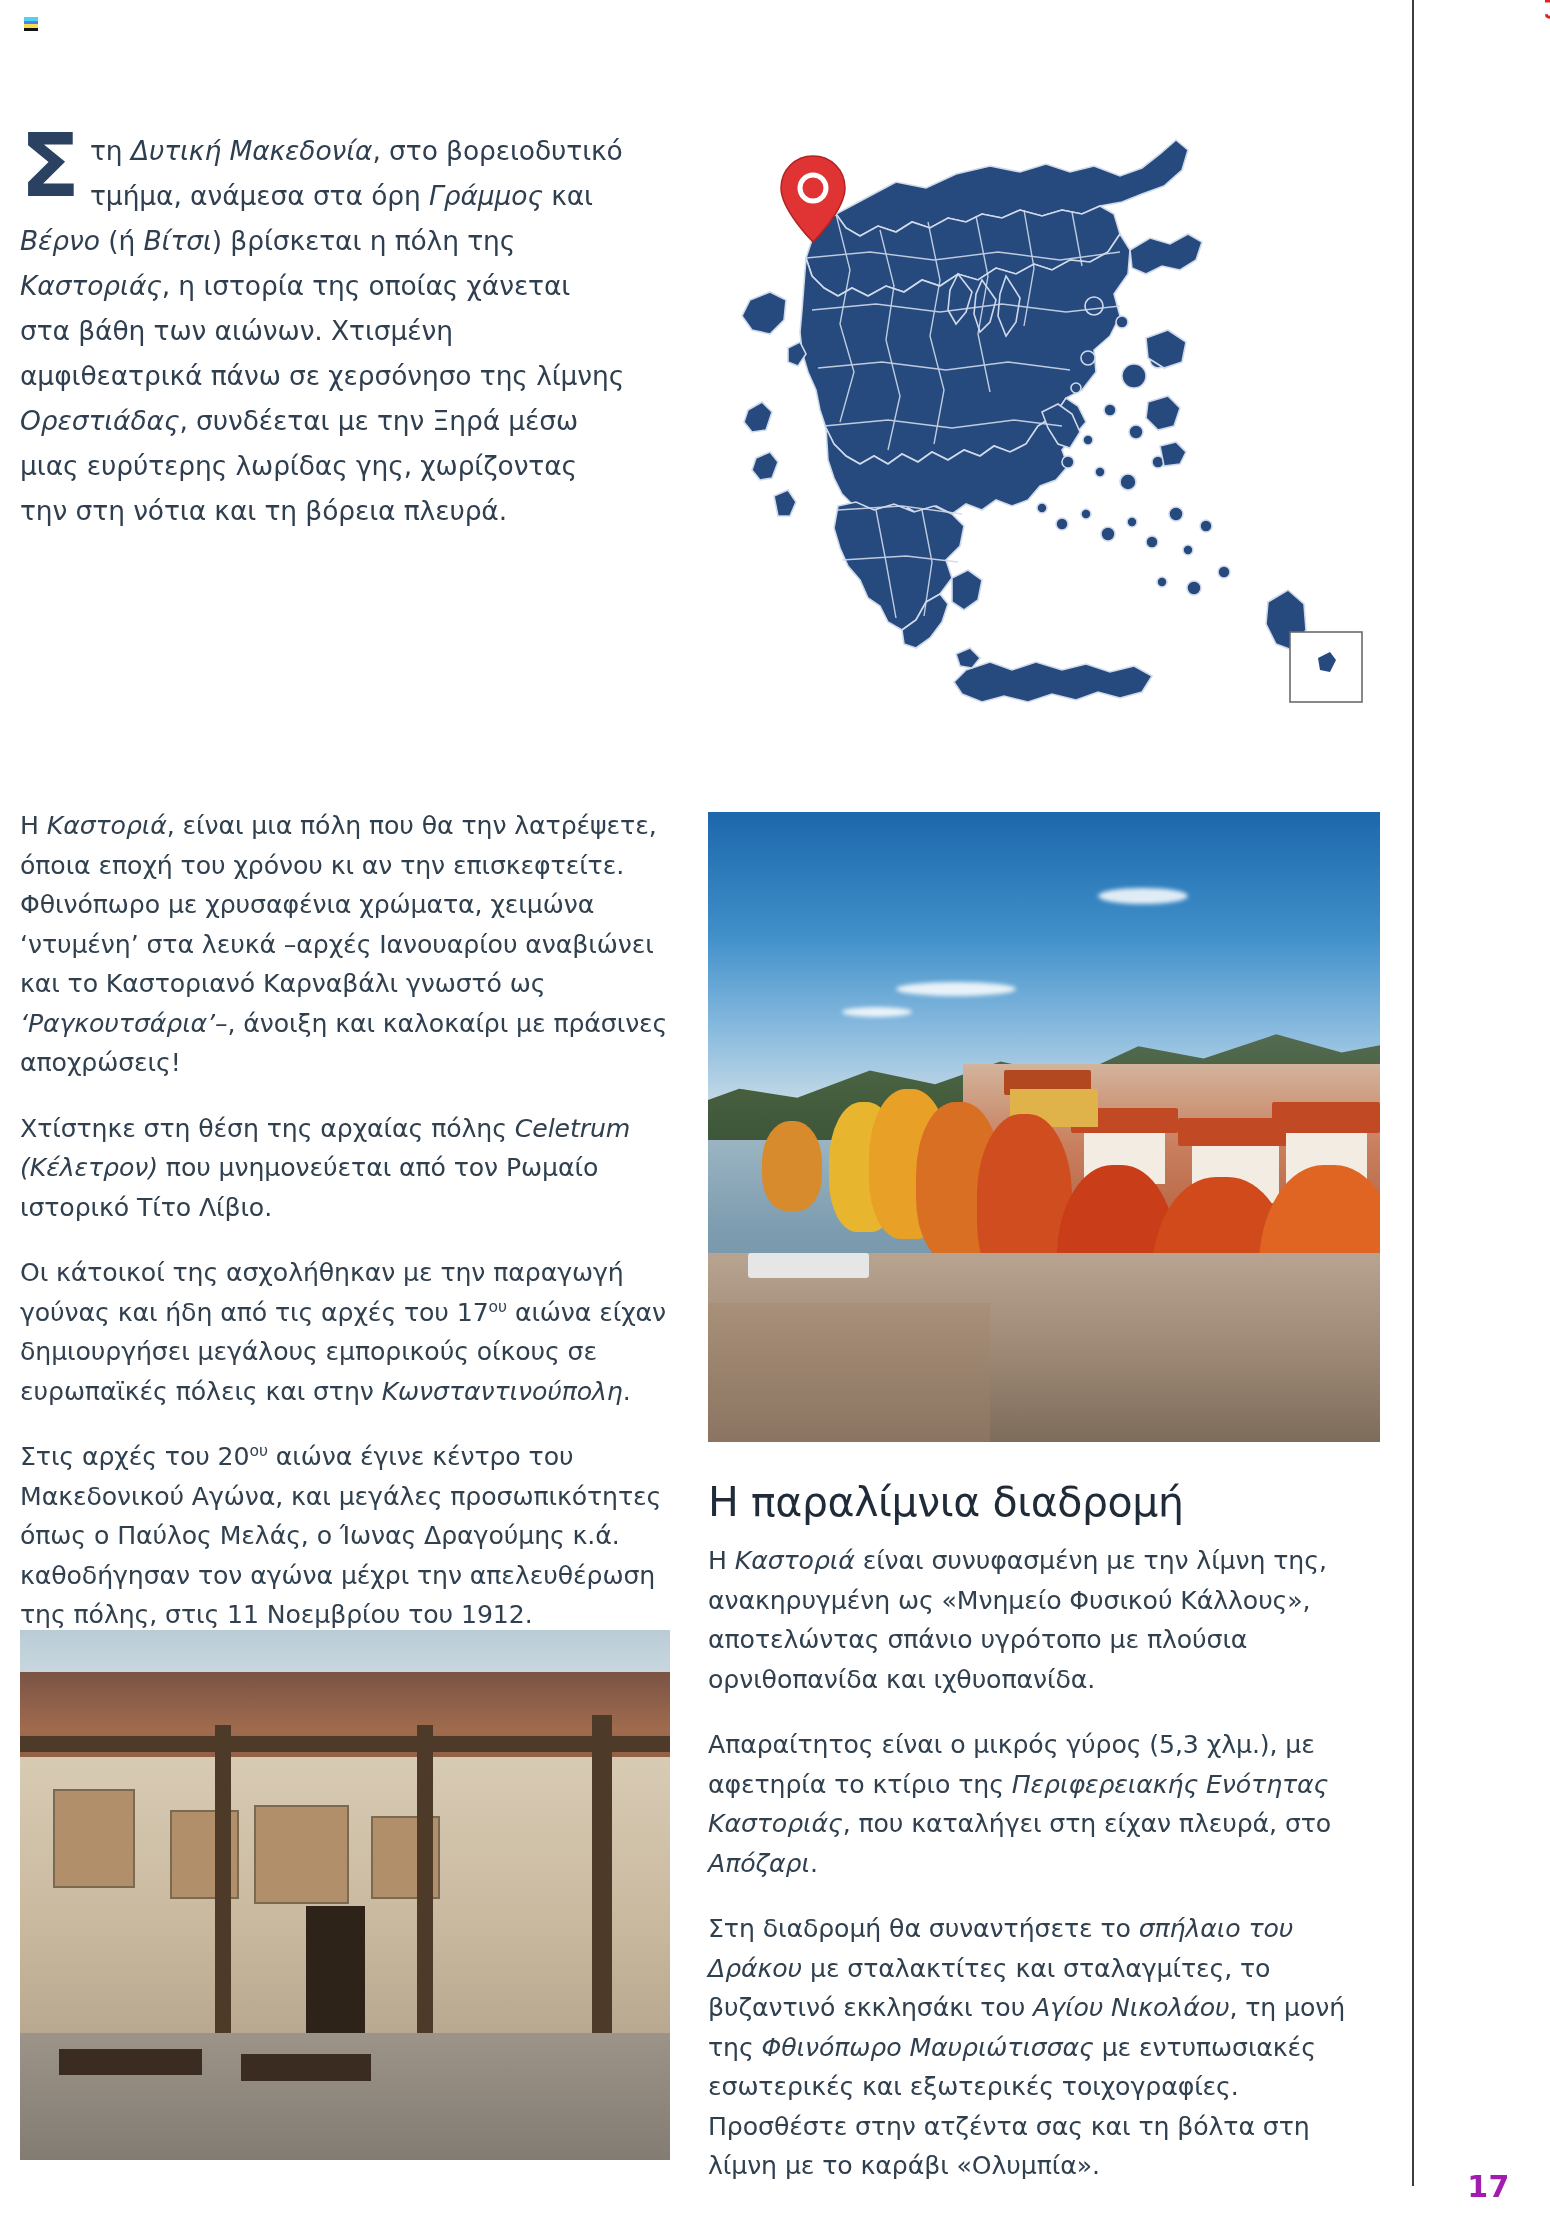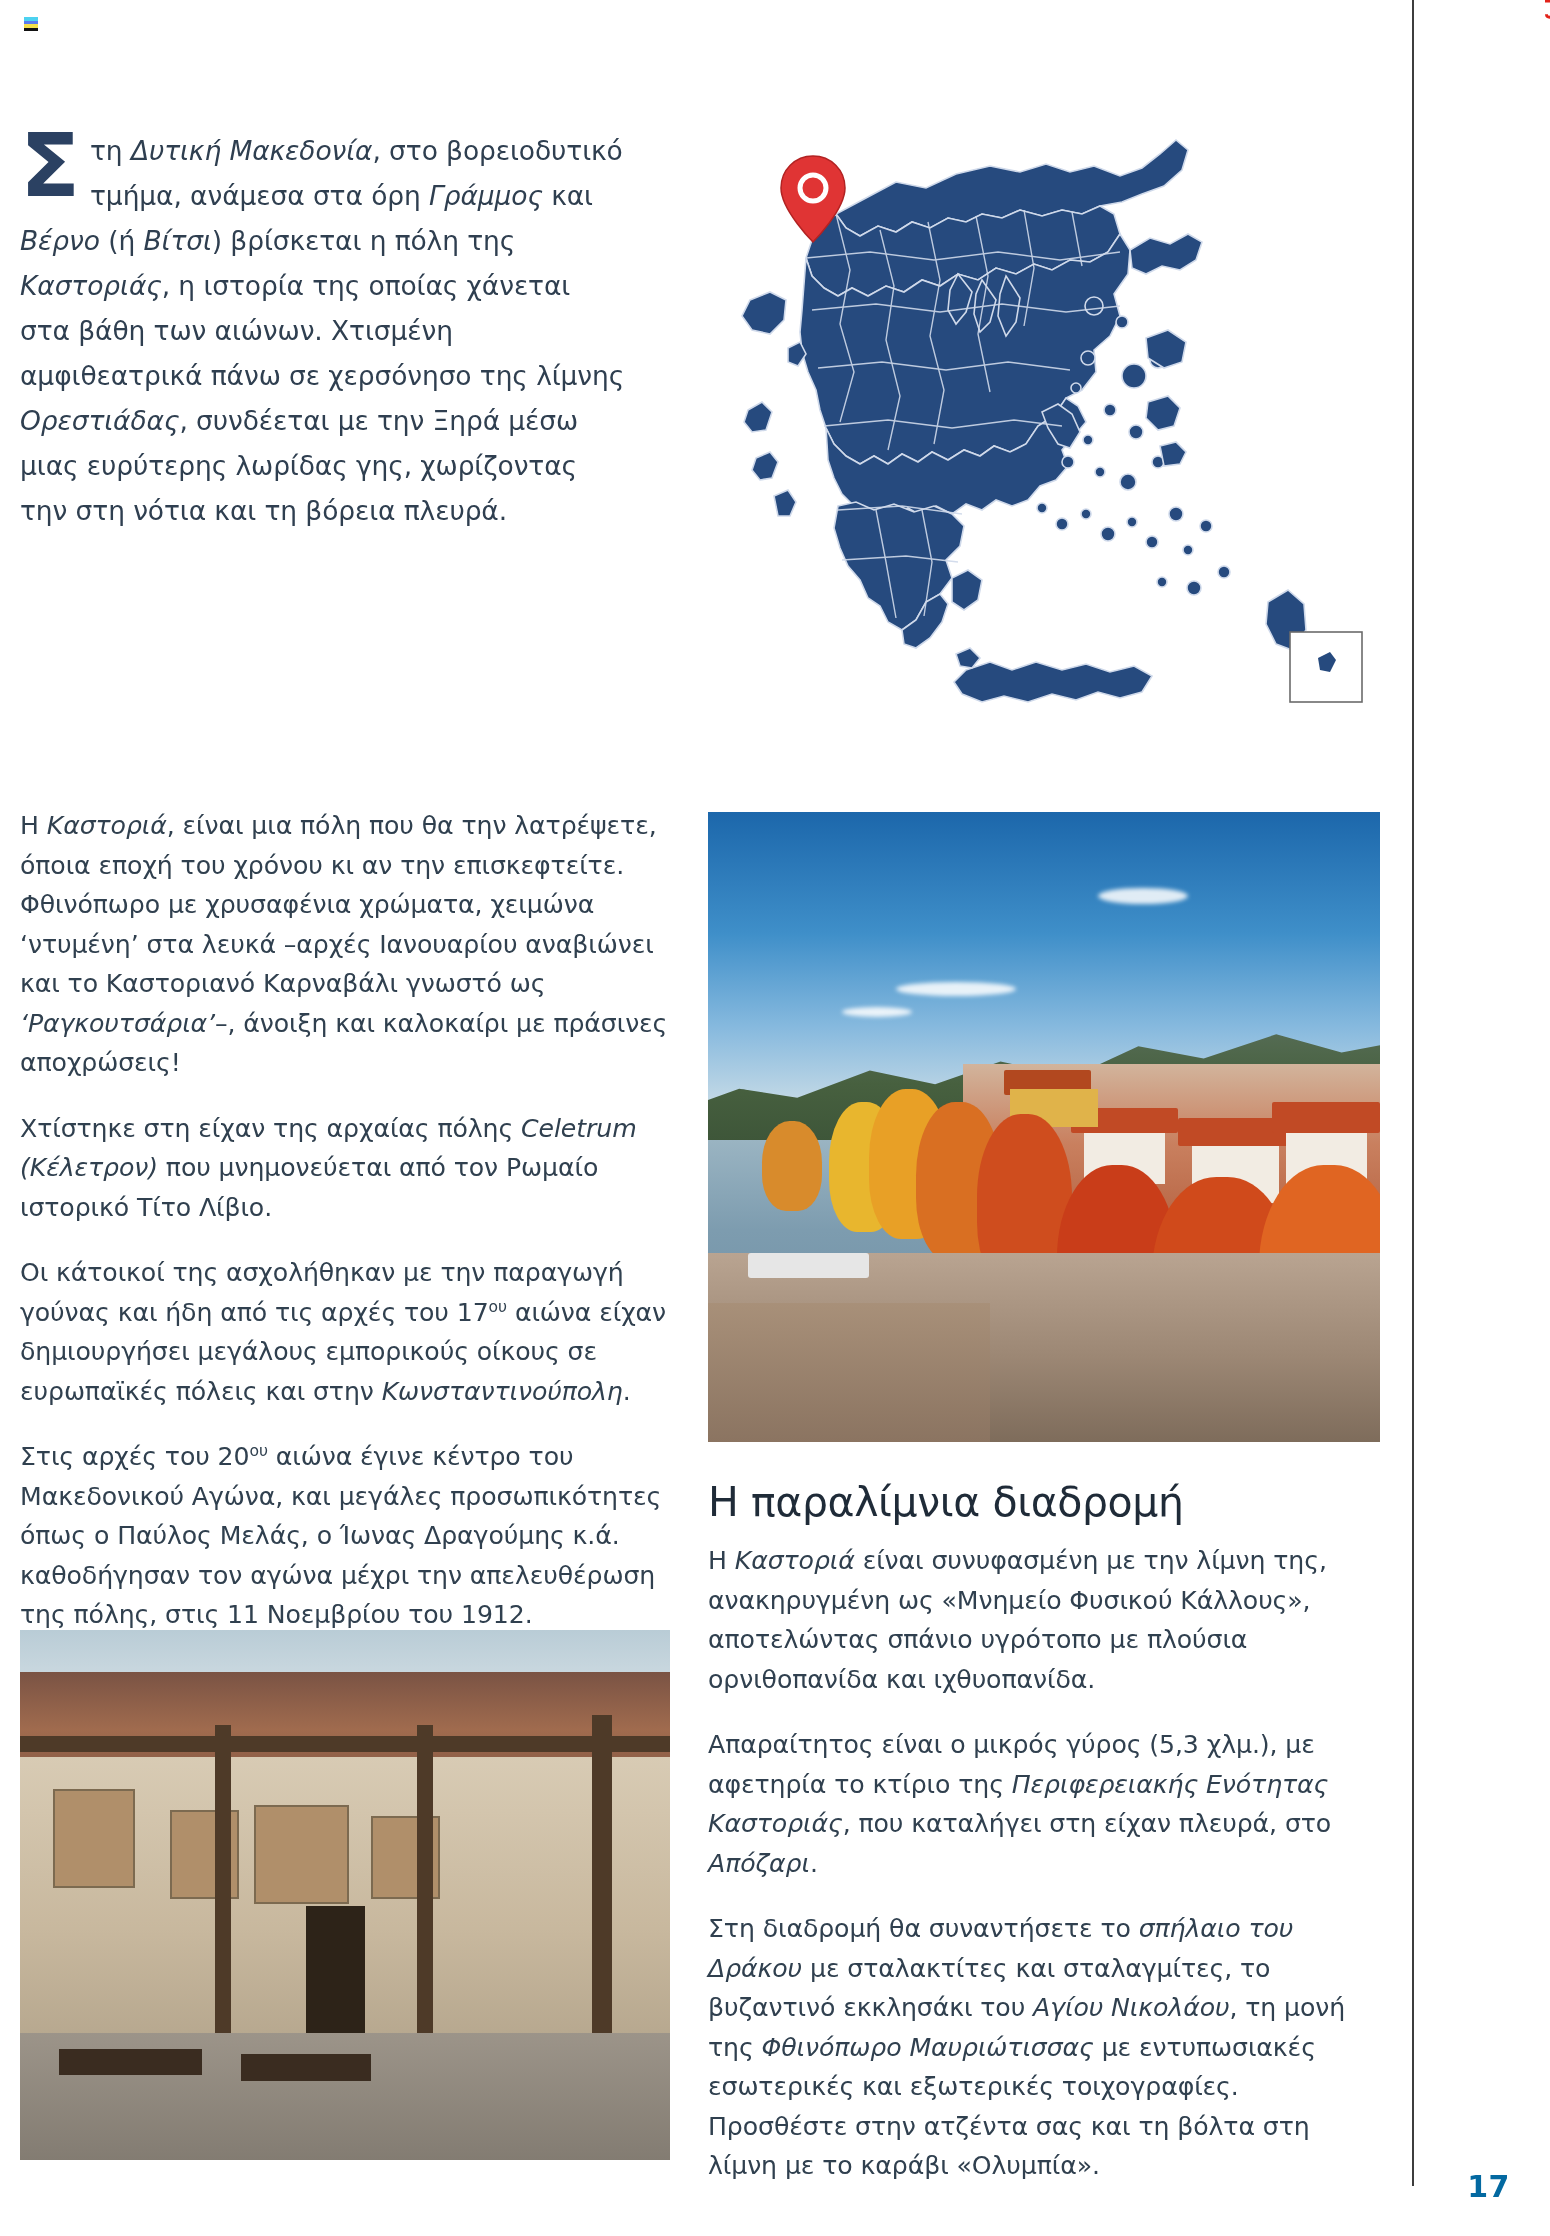--- a/index.html
+++ b/index.html
@@ -60,21 +60,21 @@
     background: #3d3d3d;
   }
 
   
   .folio {
     position: absolute;
     right: 40px;
     bottom: 32px;
     font-size: 30px;
     font-weight: 700;
-    color: #0369a1;
+    color: #a21caf;
     letter-spacing: 0.5px;
   }
 
   
   .para {
     font-size: 25.2px;
     line-height: 39.5px;
     color: #30404f;
     letter-spacing: -0.1px;
     margin: 0 0 26px 0;
@@ -349,21 +349,21 @@
 
     <g>
       <rect x="600" y="522" width="72" height="70" fill="#ffffff" stroke="#6b6b6b" stroke-width="1.6"></rect>
       <path d="M628,548 L640,542 L646,550 L640,562 L630,560 Z" fill="#264a7e"></path>
     </g>
   </svg>
 </div>
 
 <div class="leftcol">
   <p class="para" id="lp-0"><span>Η </span><em>Καστοριά</em><span>, είναι μια πόλη που θα την λατρέψετε, όποια εποχή του χρόνου κι αν την επισκεφτείτε. Φθινόπωρο με χρυσαφένια χρώματα, χειμώνα ‘ντυμένη’ στα λευκά –αρχές Ιανουαρίου αναβιώνει και το Καστοριανό Καρναβάλι γνωστό ως </span><em>‘Ραγκουτσάρια’</em><span>–, άνοιξη και καλοκαίρι με πράσινες αποχρώσεις!</span></p>
-  <p class="para" id="lp-1"><span>Χτίστηκε στη είχαν της αρχαίας πόλης </span><em>Celetrum (Κέλετρον)</em><span> που μνημονεύεται από τον Ρωμαίο ιστορικό Τίτο Λίβιο.</span></p>
+  <p class="para" id="lp-1"><span>Χτίστηκε στη θέση της αρχαίας πόλης </span><em>Celetrum (Κέλετρον)</em><span> που μνημονεύεται από τον Ρωμαίο ιστορικό Τίτο Λίβιο.</span></p>
   <p class="para" id="lp-2"><span>Οι κάτοικοί της ασχολήθηκαν με την παραγωγή γούνας και ήδη από τις αρχές του 17</span><sup>ου</sup><span> αιώνα είχαν δημιουργήσει μεγάλους εμπορικούς οίκους σε ευρωπαϊκές πόλεις και στην </span><em>Κωνσταντινούπολη</em><span>.</span></p>
   <p class="para" id="lp-3"><span>Στις αρχές του 20</span><sup>ου</sup><span> αιώνα έγινε κέντρο του Μακεδονικού Αγώνα, και μεγάλες προσωπικότητες όπως ο Παύλος Μελάς, ο Ίωνας Δραγούμης κ.ά. καθοδήγησαν τον αγώνα μέχρι την απελευθέρωση της πόλης, στις 11 Νοεμβρίου του 1912.</span></p>
 </div>
 
 <div class="photo photo-lake">
   <div class="ph-sky"></div>
   <div class="ph-cloud" style="left:58%;top:12%;width:90px;height:16px;"></div>
   <div class="ph-cloud" style="left:28%;top:27%;width:120px;height:14px;"></div>
   <div class="ph-cloud" style="left:20%;top:31%;width:70px;height:10px;"></div>
   <div class="ph-mount2"></div>

